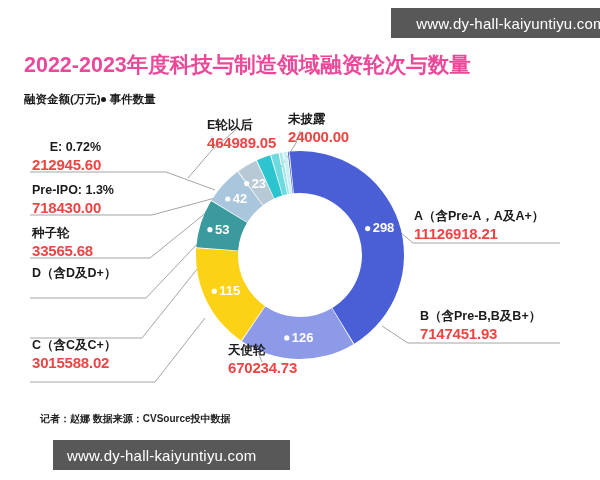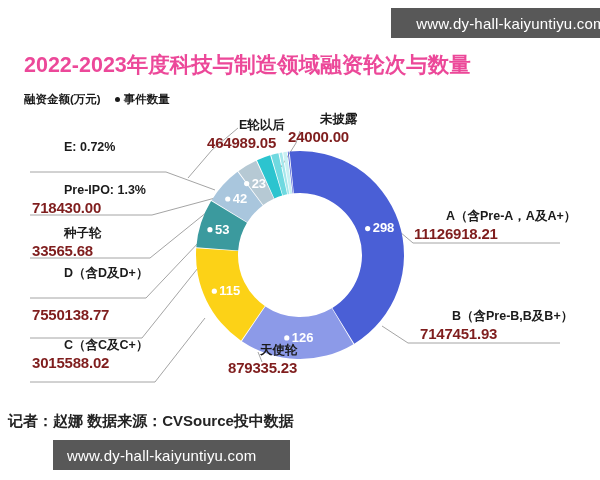--- a/index.html
+++ b/index.html
@@ -55,21 +55,20 @@
     letter-spacing: 0px;
     color: #ec4899;
     white-space: nowrap;
   }
   #legend {
     position: absolute;
     top: 92px;
     left: 24px;
     display: flex;
     align-items: center;
-    gap: 14px;
     font-size: 11.5px;
     font-weight: 700;
     color: #1a1a1a;
     white-space: nowrap;
   }
   .legend-entry {
     display: flex;
     align-items: center;
     gap: 4px;
   }
@@ -105,45 +104,44 @@
   
   .callout {
     position: absolute;
     white-space: nowrap;
   }
   .callout .cat {
     font-size: 12.5px;
     font-weight: 700;
     color: #1b1b1b;
     line-height: 1.25;
-    margin-left: 32px;
   }
   .callout .val {
     font-size: 15px;
     font-weight: 700;
-    color: #7f1d1d;
+    color: #ef4444;
     line-height: 1.2;
     letter-spacing: -0.2px;
   }
   .callout.right { text-align: left; }
 
   
   #leaders {
     position: absolute;
     left: 0; top: 0;
     width: 600px; height: 480px;
     pointer-events: none;
   }
 
   
   #footer-note {
     position: absolute;
     top: 412px;
-    left: 8px;
-    font-size: 15px;
+    left: 40px;
+    font-size: 10px;
     font-weight: 700;
     color: #242424;
     white-space: nowrap;
   }
 </style>
 </head>
 <body>
 
 <div class="watermark" id="watermark-top">www.dy-hall-kaiyuntiyu.com</div>
 
@@ -245,53 +243,53 @@
   <div class="val">464989.05</div>
 </div>
 
 <div class="callout" style="left:288px; top:112px;">
   <div class="cat">未披露</div>
   <div class="val">24000.00</div>
 </div>
 
 <div class="callout" style="left:32px; top:140px;text-align:right;">
   <div class="cat">E: 0.72%</div>
+  <div class="val">212945.60</div>
 </div>
 
 <div class="callout" style="left:32px; top:183px;">
   <div class="cat">Pre-IPO: 1.3%</div>
   <div class="val">718430.00</div>
 </div>
 
 <div class="callout" style="left:32px; top:226px;">
   <div class="cat">种子轮</div>
   <div class="val">33565.68</div>
 </div>
 
 <div class="callout" style="left:32px; top:266px;">
   <div class="cat">D（含D及D+）</div>
 </div>
 
 <div class="callout" style="left:32px; top:306px;">
-  <div class="val">7550138.77</div>
 </div>
 
 <div class="callout" style="left:32px; top:338px;">
   <div class="cat">C（含C及C+）</div>
   <div class="val">3015588.02</div>
 </div>
 
 <div class="callout right" style="left:414px; top:209px;">
   <div class="cat">A（含Pre-A，A及A+）</div>
   <div class="val">11126918.21</div>
 </div>
 
 <div class="callout right" style="left:420px; top:309px;">
   <div class="cat">B（含Pre-B,B及B+）</div>
   <div class="val">7147451.93</div>
 </div>
 
 <div class="callout" style="left:228px; top:343px;">
   <div class="cat">天使轮</div>
-  <div class="val">879335.23</div>
+  <div class="val">670234.73</div>
 </div>
 
 <div id="footer-note">记者：赵娜  数据来源：CVSource投中数据</div>
 
 </body></html>

